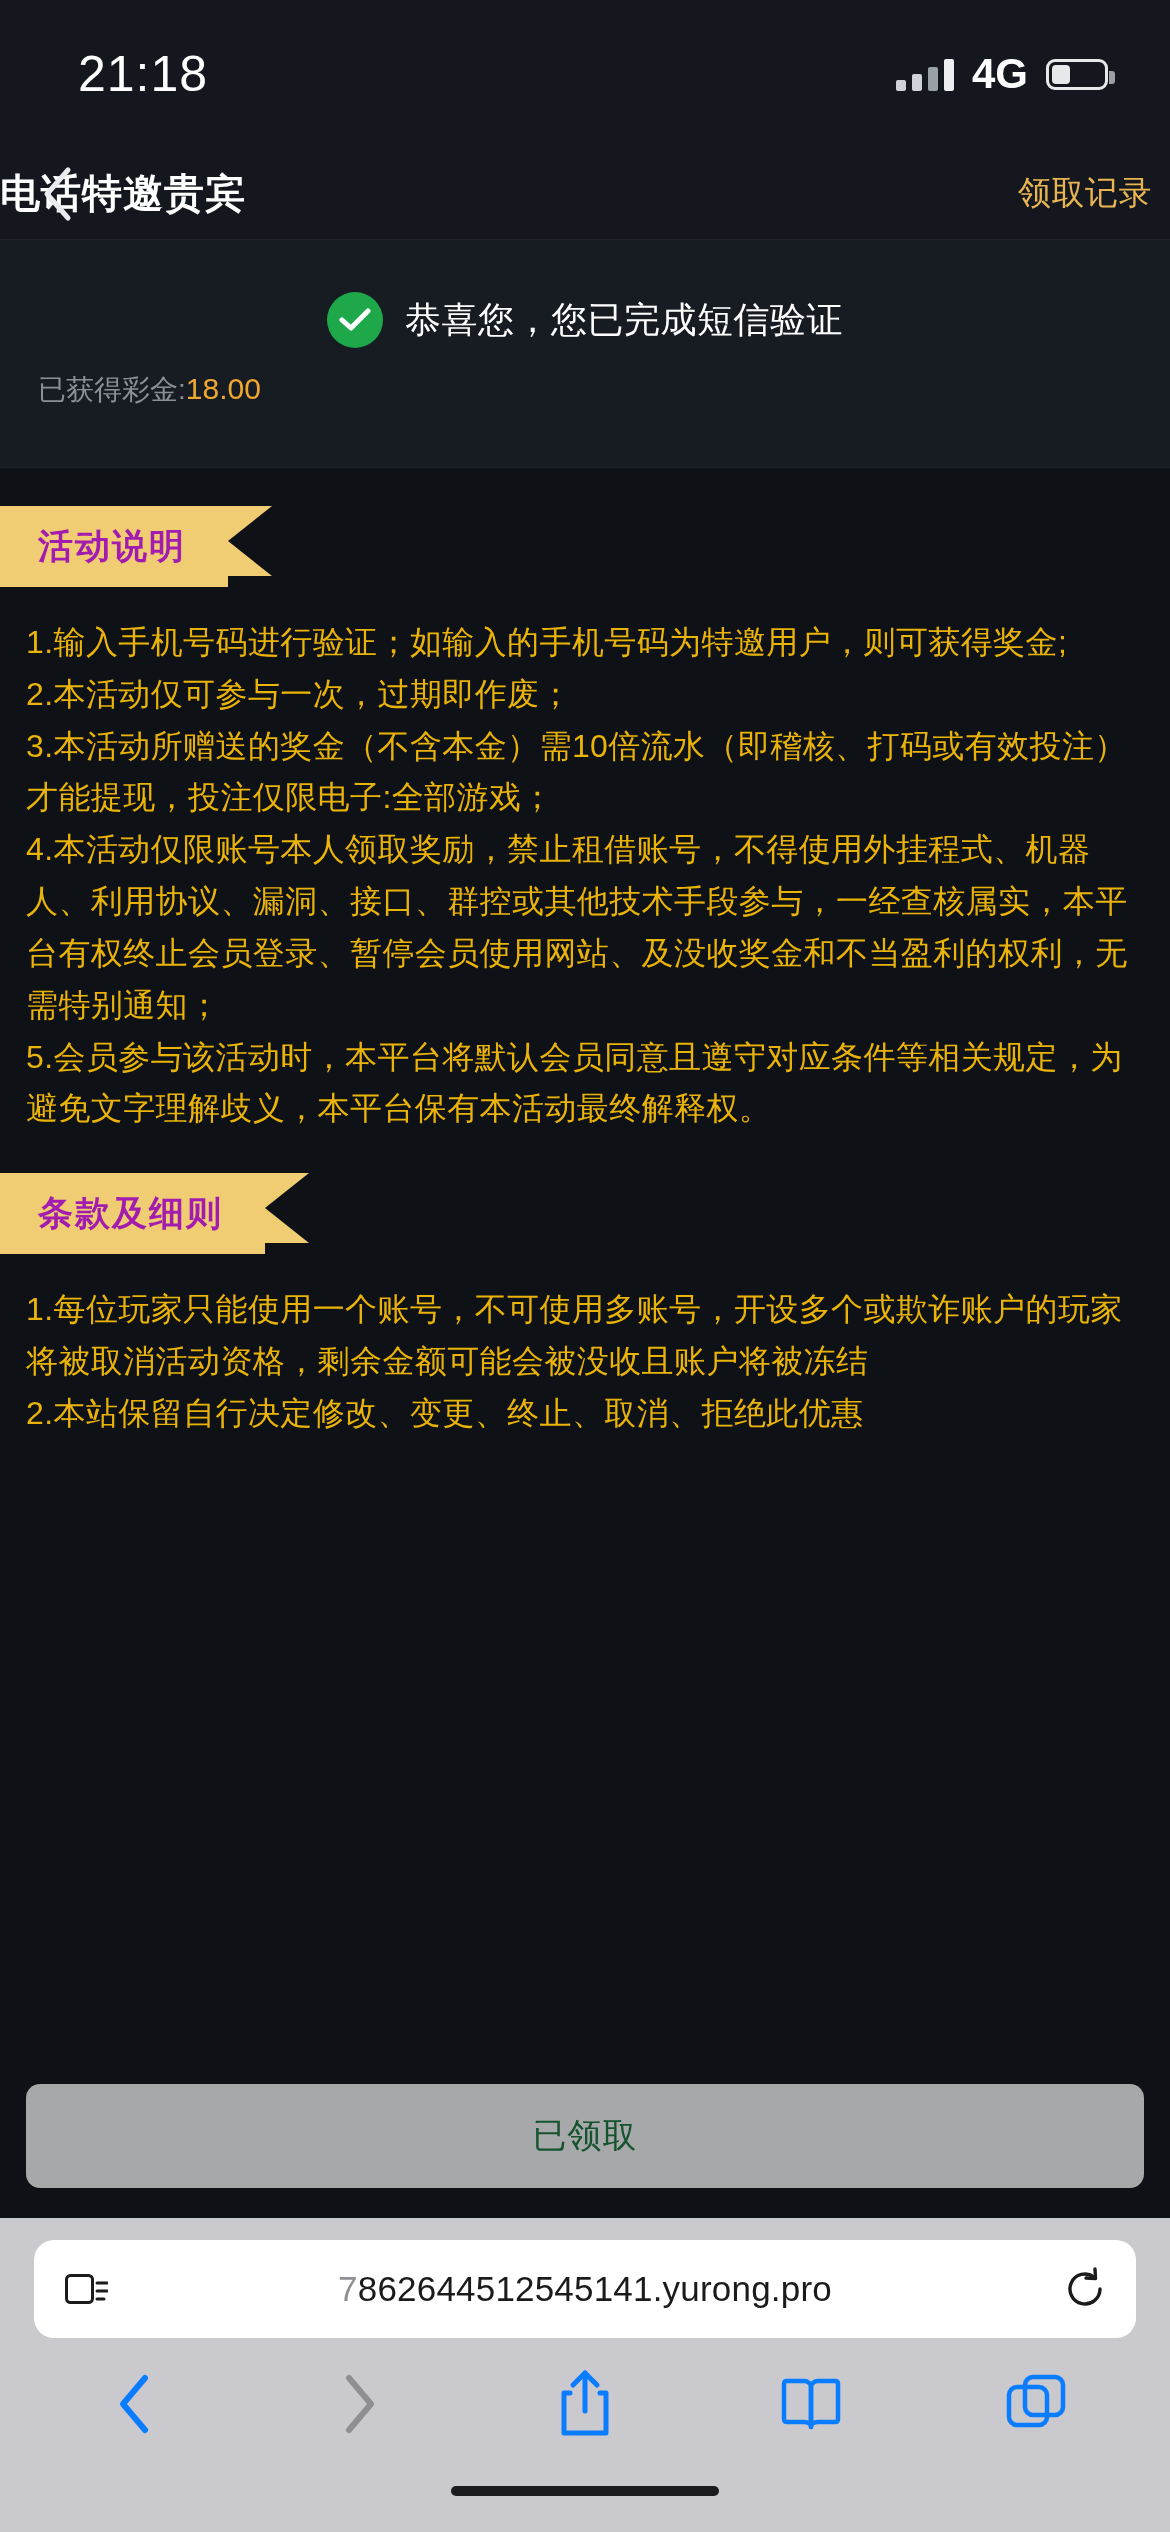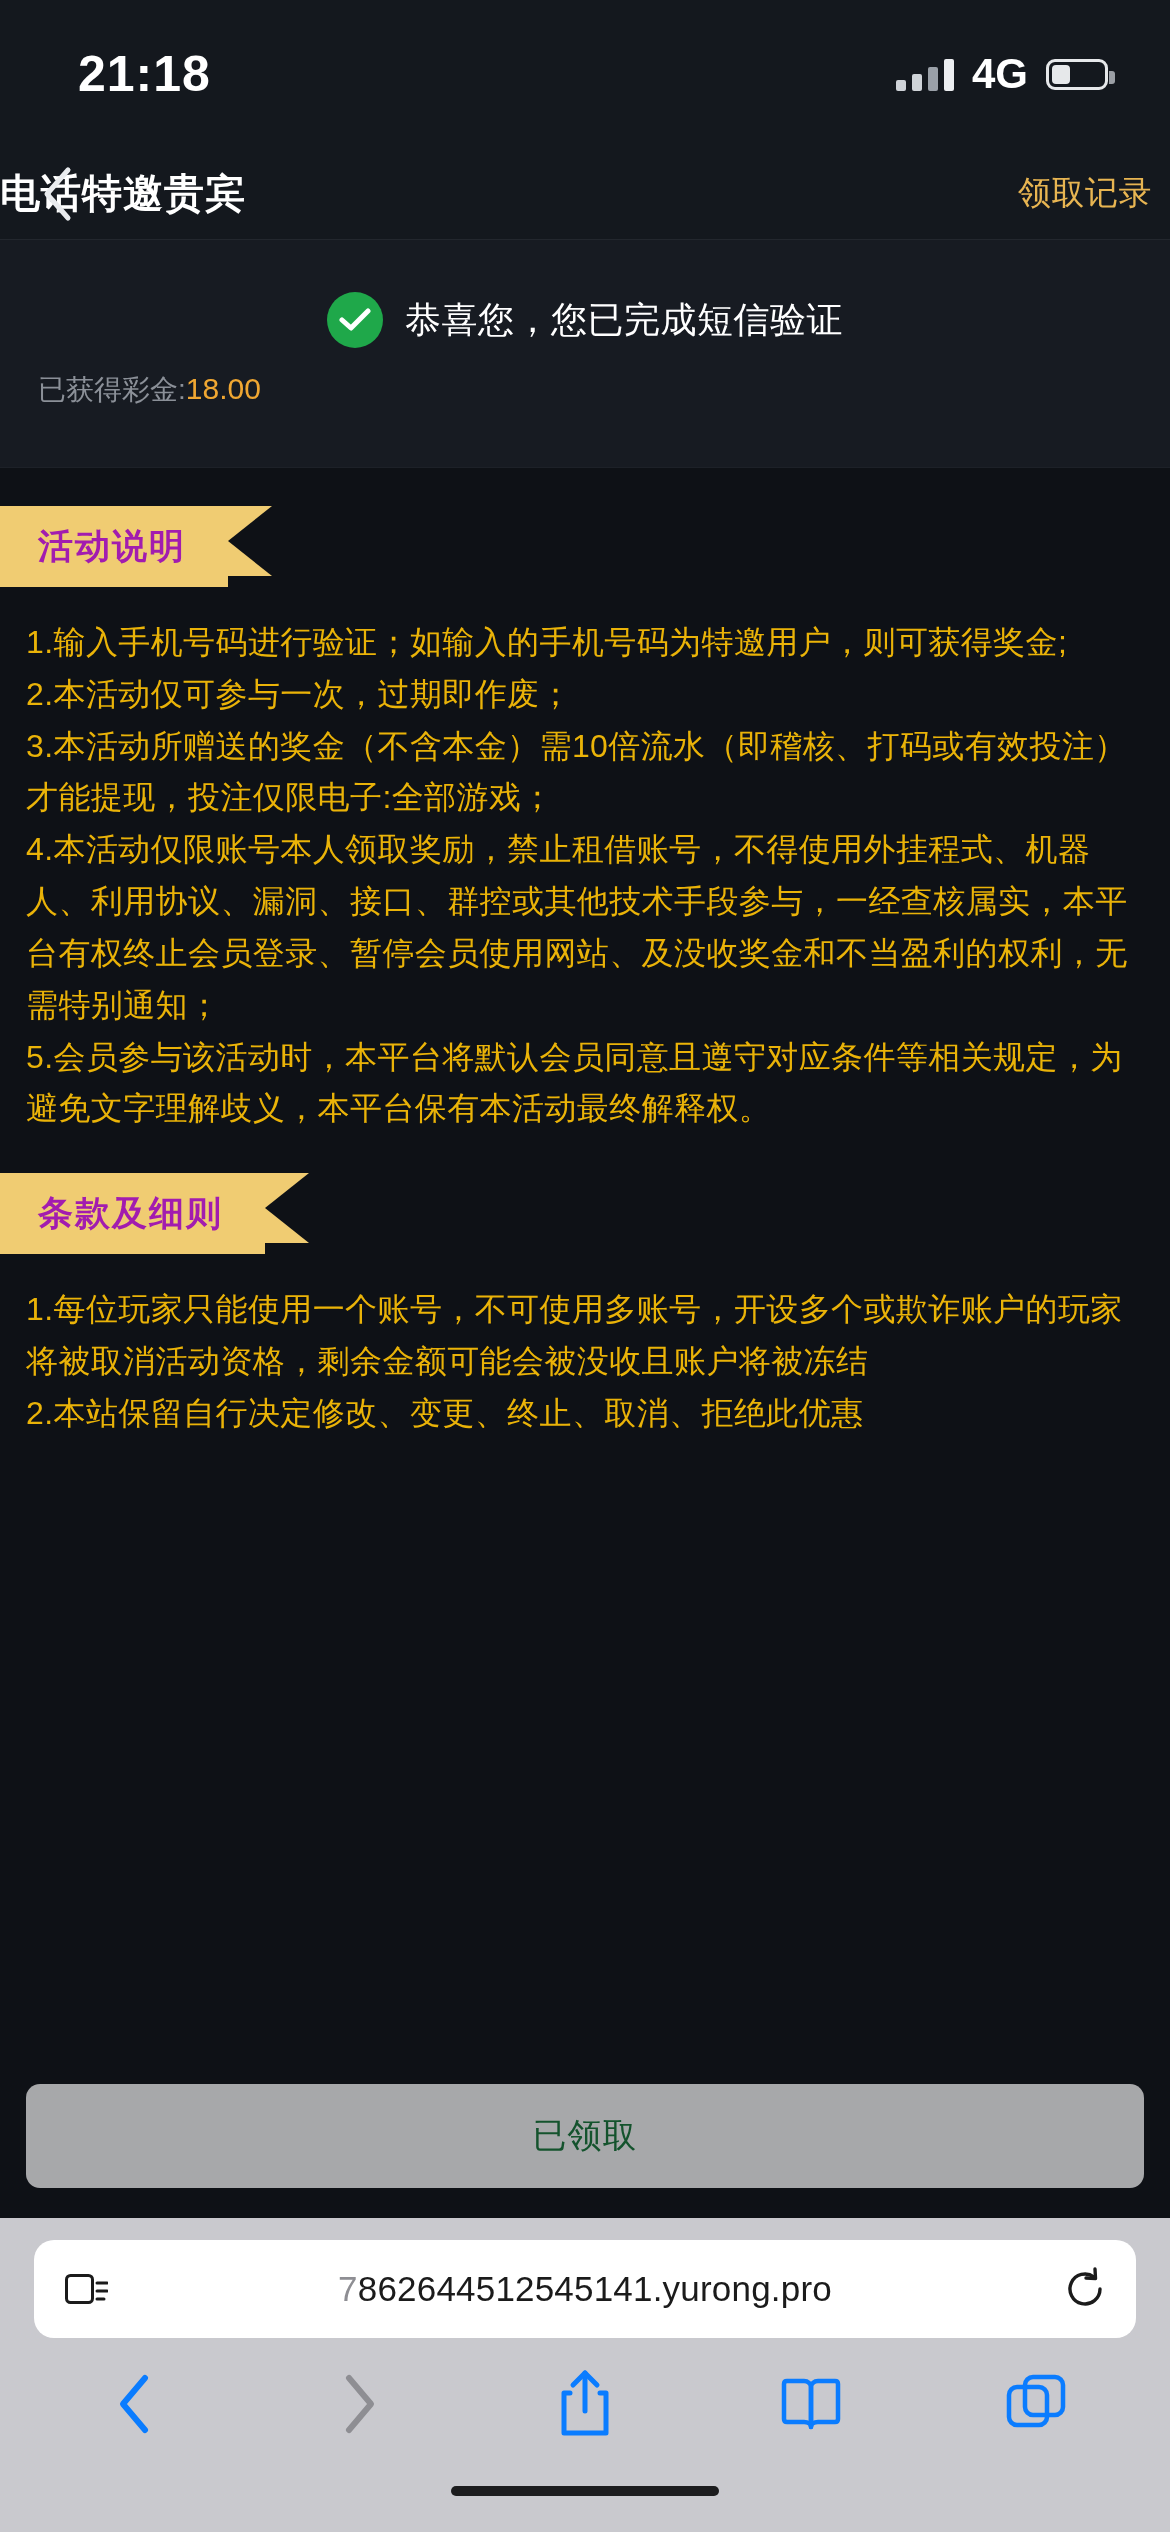--- a/index.html
+++ b/index.html
@@ -25,21 +25,21 @@
     flex: 0 0 148px;
     background: #14181e;
     display: flex;
     align-items: center;
     justify-content: space-between;
     padding: 0 62px 0 78px;
     color: #ffffff;
   }
   .status-time {
     font-size: 50px;
-    font-weight: 700;
+    font-weight: 400;
     letter-spacing: 1px;
   }
   .status-right {
     display: flex;
     align-items: center;
     gap: 18px;
   }
   .signal {
     display: flex;
     align-items: flex-end;

